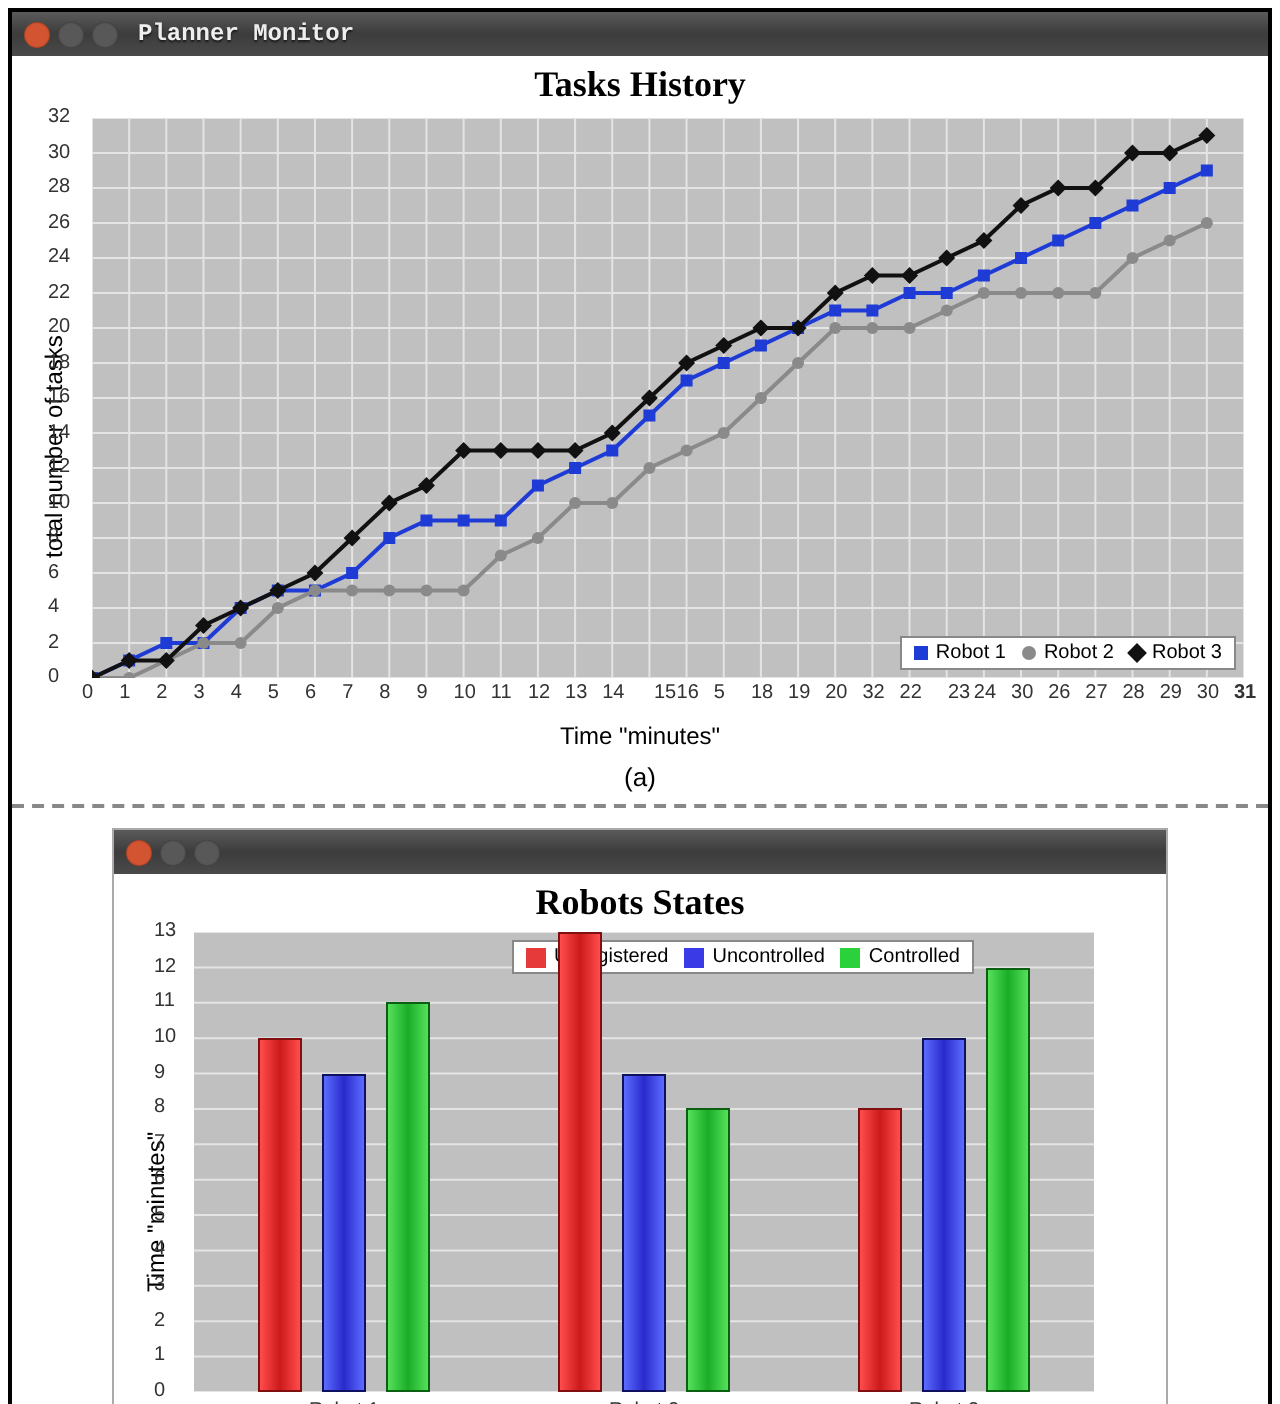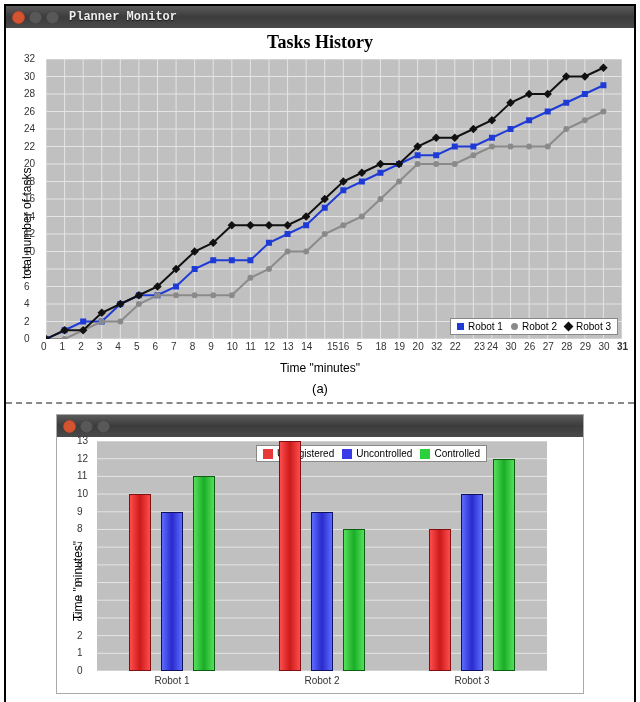--- a/index.html
+++ b/index.html
@@ -349,20 +349,21 @@
   <hr class="divider">
 
   <div class="bottom-wrap">
     <div class="panel bottom-frame">
       <div class="titlebar">
         <span class="tb-btn tb-close"></span>
         <span class="tb-btn tb-min"></span>
         <span class="tb-btn tb-max"></span>
       </div>
 
+      <div class="chart-title">Robots States</div>
 
       <div style="position:relative;">
         <div class="axis-label-y" style="top:180px;">Time "minutes"</div>
         <div class="plot-area bot" id="plot-bot" style="margin-bottom: 22px;">
             <svg class="line-chart" width="450" height="230">
               <line x1="0" y1="230" x2="450" y2="230" stroke="#e4e4e4" stroke-width="1"></line>
               <line x1="0" y1="212.30769230769232" x2="450" y2="212.30769230769232" stroke="#e4e4e4" stroke-width="1"></line>
               <line x1="0" y1="194.6153846153846" x2="450" y2="194.6153846153846" stroke="#e4e4e4" stroke-width="1"></line>
               <line x1="0" y1="176.9230769230769" x2="450" y2="176.9230769230769" stroke="#e4e4e4" stroke-width="1"></line>
               <line x1="0" y1="159.23076923076923" x2="450" y2="159.23076923076923" stroke="#e4e4e4" stroke-width="1"></line>

